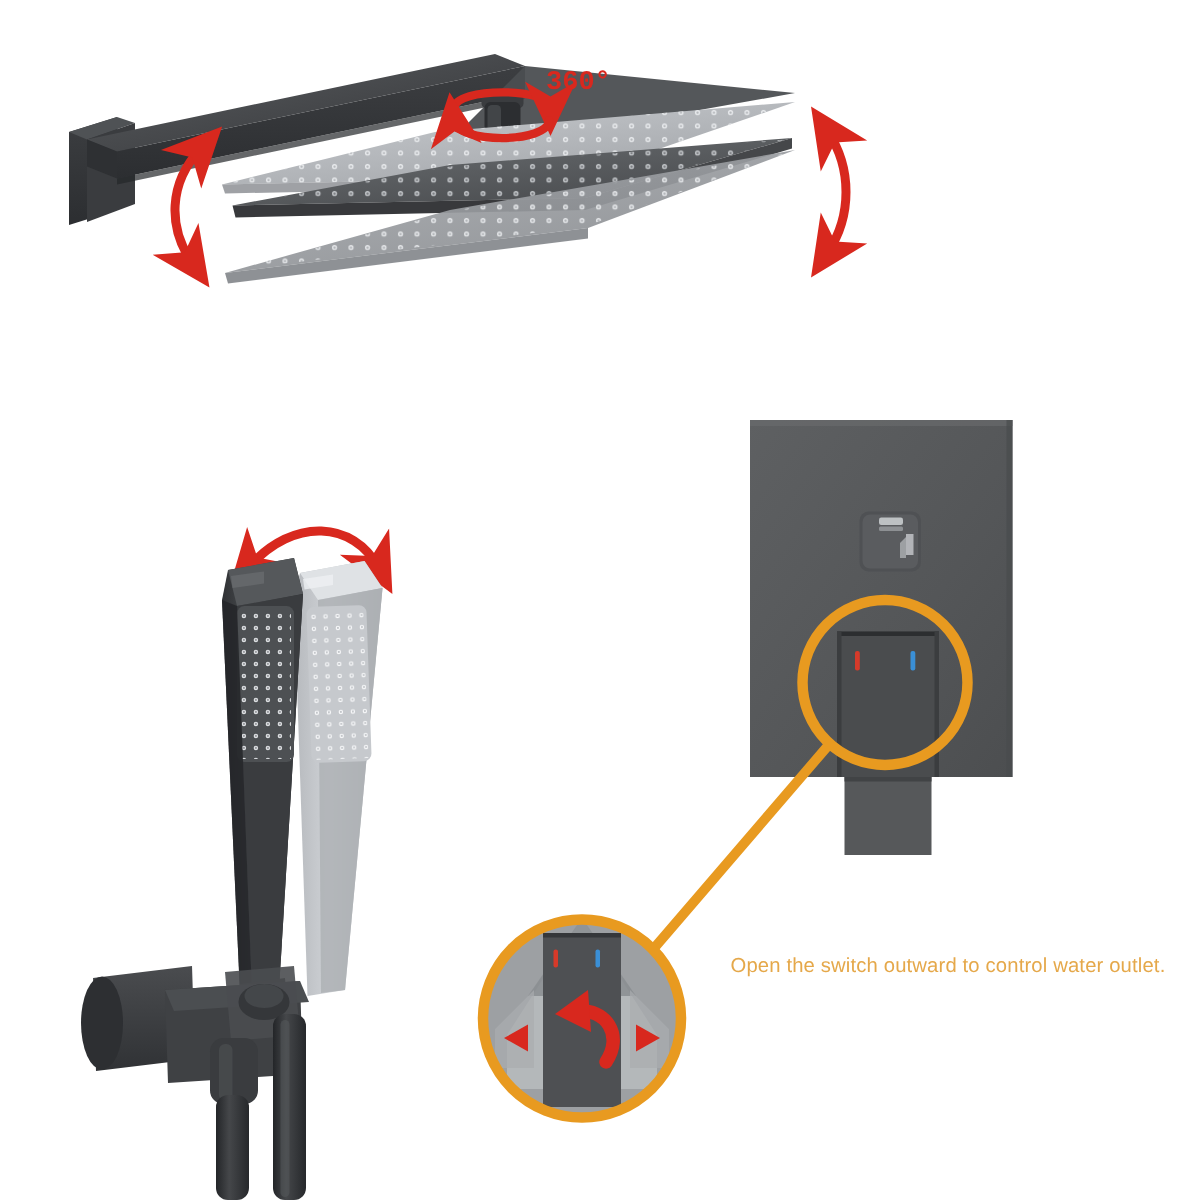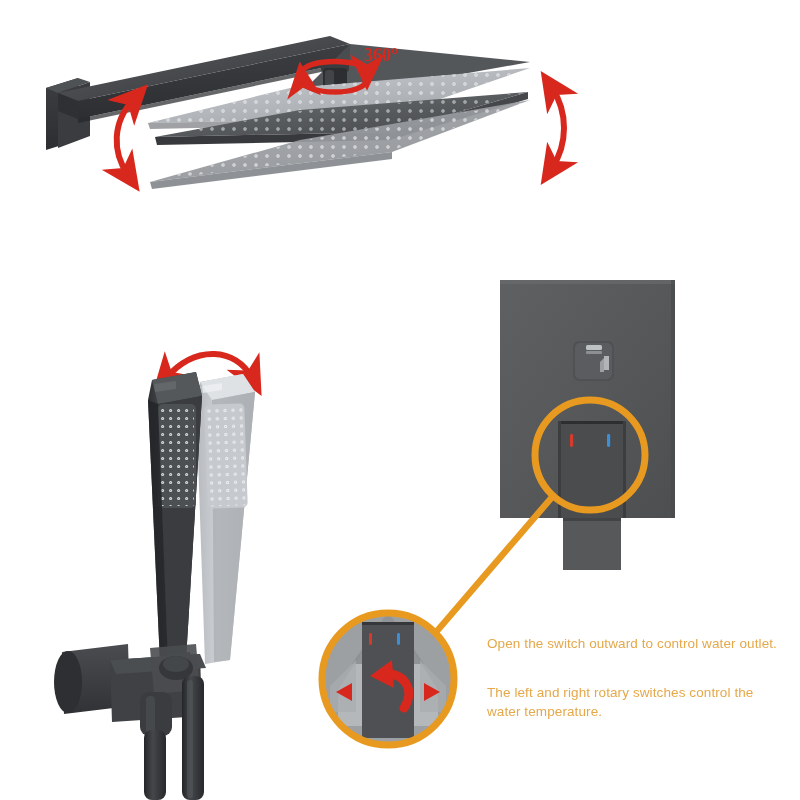--- a/index.html
+++ b/index.html
@@ -22,21 +22,21 @@
     white-space:pre-line;
   }
   #note-line-1{left:487px;top:634px;width:305px;}
   #note-line-2{left:487px;top:683px;width:300px;}
   #deg-label{
     position:absolute;
     left:364px;top:45px;
     font-size:18px;
     font-weight:bold;
     color:#d8281e;
-    font-family:Liberation Serif, serif;
+    font-family:Liberation Mono, monospace;
   }
 </style>
 </head>
 <body>
 
 <div id="stage">
 
   <svg width="800" height="800" viewBox="0 0 800 800">
     <defs>
       <linearGradient id="gArmTop" x1="0" y1="0" x2="1" y2="1">
@@ -313,15 +313,14 @@
         </g>
       </g>
 
       <circle cx="388" cy="679" r="66" fill="none" stroke="#e89a20" stroke-width="7"></circle>
     </g>
   </svg>
 
   <div id="deg-label">360°</div>
 
   <div class="note-text" id="note-line-1">Open the switch outward to control water outlet.</div>
-  <div class="note-text" id="note-line-2">The left and right rotary switches control the water temperature.</div>
 
 </div>
 
 </body></html>

